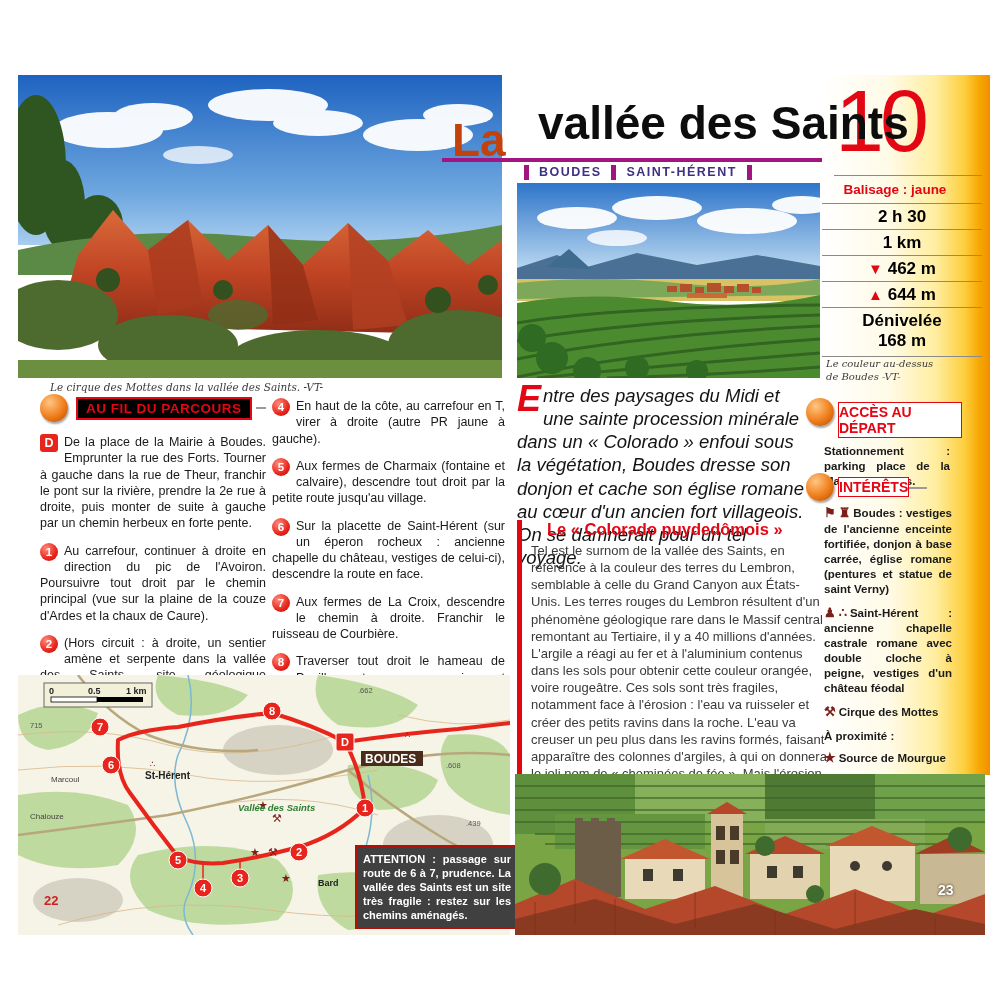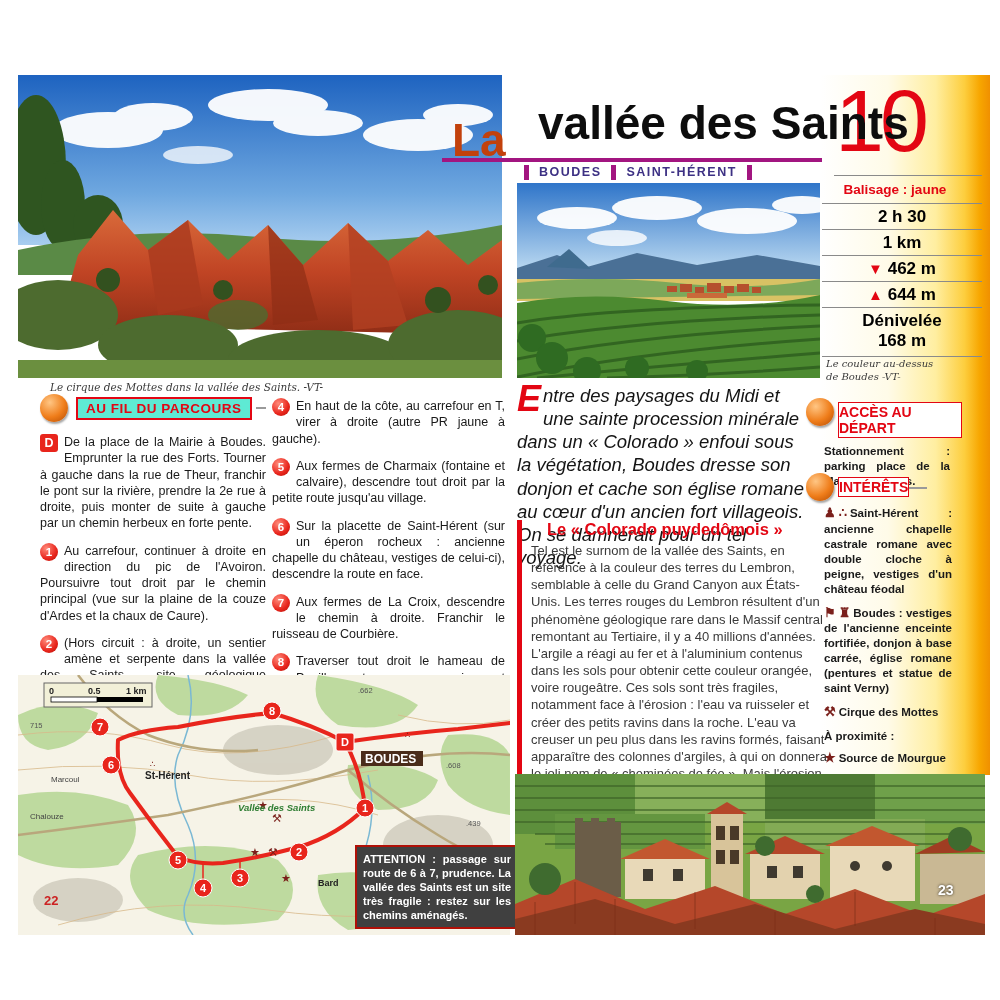--- a/index.html
+++ b/index.html
@@ -30,21 +30,21 @@
   .tri{color:#e30613;font-size:15px;}
   .cap{font-style:italic;font-family:"DejaVu Serif",serif;color:#3a3a3a;}
   .cap-vignoble{position:absolute;top:282px;left:6px;width:120px;font-size:10px;line-height:1.3;}
   .cap-village{position:absolute;top:666px;left:0px;width:152px;font-size:10px;line-height:1.3;}
 
   
   .sec-head{display:flex;align-items:center;position:relative;}
   .sphere{width:28px;height:28px;border-radius:50%;flex:0 0 28px;
     background:radial-gradient(circle at 35% 30%,#ffc684,#ef7d1a 55%,#b34a00 100%);
     box-shadow:1px 2px 2px rgba(0,0,0,.35);}
-  .sec-box{border:2px solid #e30613;background:#5eead4;color:#e30613;font-weight:700;
+  .sec-box{border:2px solid #e30613;background:#000000;color:#e30613;font-weight:700;
     font-size:13.5px;letter-spacing:.5px;padding:2px 8px;margin-left:8px;white-space:nowrap;}
   .sec-line{flex:1;height:2px;background:#9a9a9a;margin-left:4px;}
 
   
   .col1{left:40px;top:394px;width:226px;}
   .col2{left:272px;top:398px;width:233px;}
   .step{margin:0 0 11px 0;font-size:12.5px;line-height:1.3;text-align:justify;}
   .step-marker{float:left;width:18px;height:18px;margin:0 6px 2px 0;border-radius:50%;
     background:radial-gradient(circle at 35% 30%,#ff8a7a,#e8251c 60%,#b01007 100%);
     color:#fff;font-weight:700;font-size:11.5px;text-align:center;line-height:18px;}
@@ -217,22 +217,22 @@
     <div class="acces">
       <span class="sphere"></span>
       <span class="mini-box">ACCÈS AU DÉPART</span>
       <p>Stationnement : parking place de la Mairie à Boudes.</p>
     </div>
 
     <div class="interets">
       <span class="sphere"></span>
       <span class="mini-box">INTÉRÊTS</span><span class="mini-line"></span>
       <div>
+          <div class="int-item"><span class="int-ico">⚑</span><span class="int-ico">♜</span><span>Boudes : vestiges de l'ancienne enceinte fortifiée, donjon à base carrée, église romane (pentures et statue de saint Verny)</span></div>
           <div class="int-item"><span class="int-ico">♟</span><span class="int-ico">∴</span><span>Saint-Hérent : ancienne chapelle castrale romane avec double cloche à peigne, vestiges d'un château féodal</span></div>
-          <div class="int-item"><span class="int-ico">⚑</span><span class="int-ico">♜</span><span>Boudes : vestiges de l'ancienne enceinte fortifiée, donjon à base carrée, église romane (pentures et statue de saint Verny)</span></div>
           <div class="int-item"><span class="int-ico">⚒</span><span>Cirque des Mottes</span></div>
         </div>
       <div class="prox-label">À proximité :</div>
       <div>
           <div class="int-item"><span class="int-ico">★</span><span>Source de Mourgue</span></div>
         </div>
     </div>
 
   </div>
 

